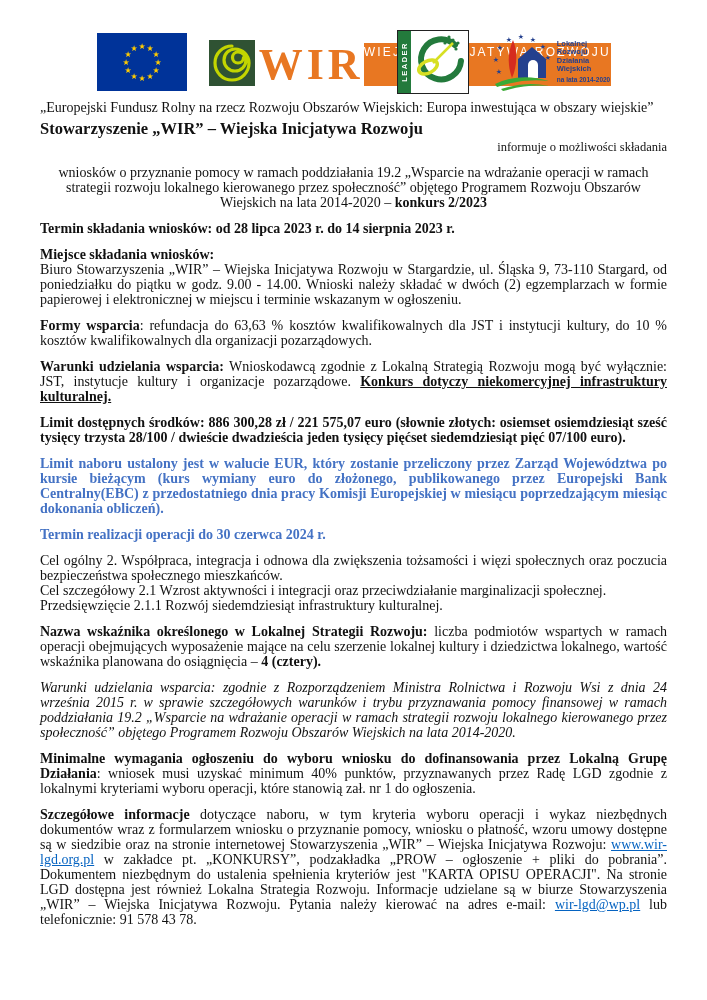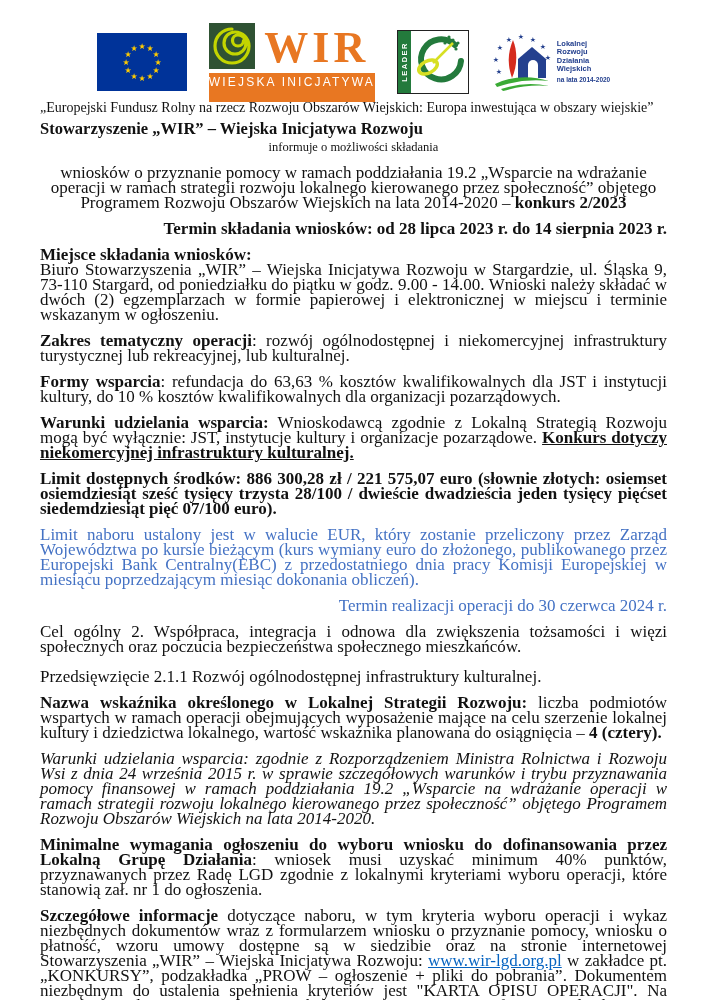--- a/index.html
+++ b/index.html
@@ -4,46 +4,46 @@
 <style>
   html,body{margin:0;padding:0;background:#fff;}
   body{width:707px;height:1000px;overflow:hidden;font-family:"Liberation Serif",serif;color:#111;}
   .page{padding:30px 40px 0 40px;}
 
   
   .logos{display:flex;justify-content:center;align-items:center;gap:22px;height:64px;margin-bottom:6px;}
   .eu-flag{width:90px;height:58px;background:#003399;position:relative;flex:0 0 auto;}
   .eu-flag svg{display:block;}
 
-  .wir-logo{display:flex;flex-direction:column;width:166px;flex:0 0 auto;}
+  .wir-logo{display:flex;flex-direction:row;width:166px;flex:0 0 auto;}
   .wir-top{display:flex;align-items:flex-end;gap:4px;height:47px;}
   .wir-square{width:46px;height:46px;background:#2f5233;flex:0 0 auto;}
   .wir-acronym{font-family:"Liberation Serif",serif;font-weight:bold;color:#e87722;font-size:44px;line-height:42px;letter-spacing:4px;flex:1;text-align:center;}
   .wir-bar{margin-top:4px;background:#e87722;color:#fff;font-family:"Liberation Sans",sans-serif;font-size:12px;letter-spacing:2.2px;text-align:center;padding:2px 0 13px;white-space:nowrap;}
 
   .leader-logo{width:70px;height:62px;border:1.5px solid #222;background:#fff;display:flex;flex:0 0 auto;}
   .leader-strip{background:#237a3c;width:13px;display:flex;align-items:center;justify-content:center;}
   .leader-strip span{writing-mode:vertical-rl;transform:rotate(180deg);color:#fff;font-family:"Liberation Sans",sans-serif;font-weight:bold;font-size:7.5px;letter-spacing:1.5px;}
   .leader-art{flex:1;position:relative;}
 
   .prow-logo{display:flex;align-items:center;gap:4px;flex:0 0 auto;}
   .prow-text{font-family:"Liberation Sans",sans-serif;color:#24408e;font-weight:bold;font-size:7.5px;line-height:8.5px;}
   .prow-years{color:#24408e;font-size:6.5px;margin-top:2px;font-weight:bold;}
 
   
   .quote{text-align:left;font-size:14px;margin:4px 0 2px;}
   h1.title{text-align:left;font-size:16.5px;margin:3px 0 0;font-weight:bold;}
-  .subtitle{text-align:center;font-size:12.5px;margin:1px 0 10px;}
+  .subtitle{text-align:right;font-size:12.5px;margin:1px 0 10px;}
 
-  p.para{font-size:17px;line-height:15px;margin:0 0 11px;text-align:justify;}
+  p.para{font-size:14px;line-height:15px;margin:0 0 11px;text-align:justify;}
   p.center{text-align:center;}
-  p.left{text-align:right;}
+  p.left{text-align:left;}
   .b{font-weight:bold;}
   .bu{font-weight:bold;text-decoration:underline;}
-  .blue{color:#4472c4;font-weight:normal;}
+  .blue{color:#4472c4;font-weight:bold;}
   .italic{font-style:italic;}
   a.doclink{color:#0563c1;text-decoration:underline;cursor:pointer;}
 </style>
 </head>
 <body>
 
 <div class="page">
 
   <header class="logos">
 
@@ -131,36 +131,35 @@
   <p class="quote">„Europejski Fundusz Rolny na rzecz Rozwoju Obszarów Wiejskich: Europa inwestująca w obszary wiejskie”</p>
   <h1 class="title">Stowarzyszenie „WIR” – Wiejska Inicjatywa Rozwoju</h1>
   <p class="subtitle">informuje o możliwości składania</p>
 
   <p class="para center"><span>wniosków o przyznanie pomocy w ramach poddziałania 19.2  „Wsparcie na wdrażanie operacji w ramach strategii rozwoju lokalnego kierowanego przez społeczność” objętego Programem Rozwoju Obszarów Wiejskich na lata 2014-2020  –  </span><span class="b">konkurs 2/2023</span></p>
 
   <p class="para left b">Termin składania wniosków: od 28 lipca 2023 r. do 14 sierpnia 2023 r.</p>
 
   <p class="para"><span class="b">Miejsce składania wniosków:</span><br><span>Biuro Stowarzyszenia „WIR” – Wiejska Inicjatywa Rozwoju w Stargardzie, ul. Śląska 9, 73-110 Stargard, od poniedziałku do piątku w godz. 9.00 - 14.00. Wnioski należy składać w dwóch (2) egzemplarzach w formie papierowej i elektronicznej w miejscu i terminie wskazanym w ogłoszeniu.</span></p>
 
-  <p class="para"><span class="b">Zakres tematyczny operacji</span><span>:  rozwój ogólnodostępnej i niekomercyjnej infrastruktury turystycznej lub rekreacyjnej, lub kulturalnej.</span></p>
 
   <p class="para"><span class="b">Formy wsparcia</span><span>: refundacja do 63,63 % kosztów kwalifikowalnych dla JST i  instytucji kultury, do 10 % kosztów kwalifikowalnych dla organizacji pozarządowych.</span></p>
 
   <p class="para"><span class="b">Warunki udzielania wsparcia:</span><span> Wnioskodawcą zgodnie z Lokalną Strategią Rozwoju mogą być wyłącznie: JST, instytucje kultury  i organizacje pozarządowe.  </span><span class="bu">Konkurs dotyczy niekomercyjnej infrastruktury kulturalnej.</span></p>
 
   <p class="para b">Limit dostępnych środków: 886 300,28 zł / 221 575,07 euro (słownie złotych: osiemset osiemdziesiąt sześć tysięcy trzysta 28/100 / dwieście dwadzieścia jeden tysięcy pięćset siedemdziesiąt pięć 07/100 euro).</p>
 
   <p class="para blue">Limit naboru ustalony jest w walucie EUR, który zostanie przeliczony przez Zarząd Województwa po kursie bieżącym (kurs wymiany euro do złożonego, publikowanego przez Europejski Bank Centralny(EBC) z przedostatniego dnia pracy Komisji Europejskiej w miesiącu poprzedzającym miesiąc dokonania obliczeń).</p>
 
   <p class="para left blue">Termin realizacji operacji do 30 czerwca 2024 r.</p>
 
   <p class="para cele">
     <span>Cel ogólny 2. Współpraca, integracja i odnowa dla zwiększenia tożsamości i więzi społecznych oraz poczucia bezpieczeństwa społecznego mieszkańców.</span><br>
-    <br>
-    <span>Przedsięwzięcie 2.1.1 Rozwój ogólnodostępnej infrastruktury kulturalnej.</span>
+    <span>Cel szczegółowy 2.1 Wzrost aktywności i integracji oraz przeciwdziałanie marginalizacji społecznej.</span><br>
+    <span>Przedsięwzięcie 2.1.1 Rozwój siedemdziesiąt infrastruktury kulturalnej.</span>
   </p>
 
   <p class="para"><span class="b">Nazwa wskaźnika określonego w Lokalnej Strategii Rozwoju:</span><span> liczba podmiotów wspartych w ramach operacji obejmujących wyposażenie mające na celu szerzenie lokalnej kultury i dziedzictwa lokalnego, wartość wskaźnika planowana do osiągnięcia – </span><span class="b">4 (cztery).</span></p>
 
   <p class="para italic">Warunki udzielania wsparcia: zgodnie  z Rozporządzeniem Ministra Rolnictwa i Rozwoju Wsi z dnia 24 września 2015 r. w sprawie szczegółowych warunków i trybu przyznawania pomocy finansowej w ramach poddziałania  19.2 „Wsparcie na wdrażanie operacji w ramach strategii rozwoju lokalnego kierowanego przez społeczność” objętego Programem Rozwoju Obszarów Wiejskich na lata 2014-2020.</p>
 
   <p class="para"><span class="b">Minimalne wymagania ogłoszeniu do wyboru wniosku do dofinansowania przez Lokalną Grupę Działania</span><span>: wniosek musi uzyskać minimum 40% punktów, przyznawanych przez Radę LGD zgodnie z lokalnymi kryteriami wyboru operacji, które stanowią zał. nr 1 do ogłoszenia.</span></p>
 
   <p class="para"><span class="b">Szczegółowe informacje</span><span> dotyczące naboru, w tym kryteria wyboru operacji i wykaz niezbędnych dokumentów wraz z formularzem wniosku o przyznanie pomocy, wniosku o płatność, wzoru umowy dostępne są w siedzibie oraz na stronie internetowej Stowarzyszenia „WIR” – Wiejska Inicjatywa Rozwoju: </span><a class="doclink" href="#">www.wir-lgd.org.pl</a><span> w zakładce pt. „KONKURSY”, podzakładka „PROW – ogłoszenie + pliki do pobrania”. Dokumentem niezbędnym do ustalenia spełnienia kryteriów  jest "KARTA OPISU OPERACJI". Na stronie LGD dostępna jest również Lokalna Strategia Rozwoju. Informacje udzielane są w biurze Stowarzyszenia „WIR” – Wiejska Inicjatywa Rozwoju. Pytania należy kierować na adres e-mail: </span><a class="doclink" href="#">wir-lgd@wp.pl</a><span> lub telefonicznie: 91 578 43 78.</span></p>
 

